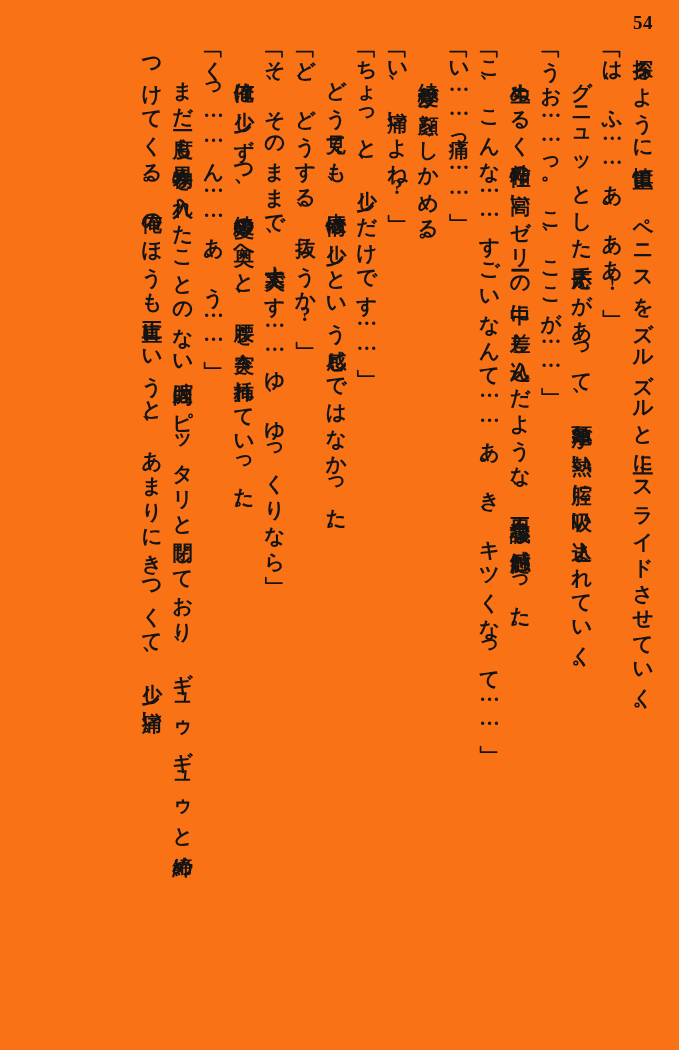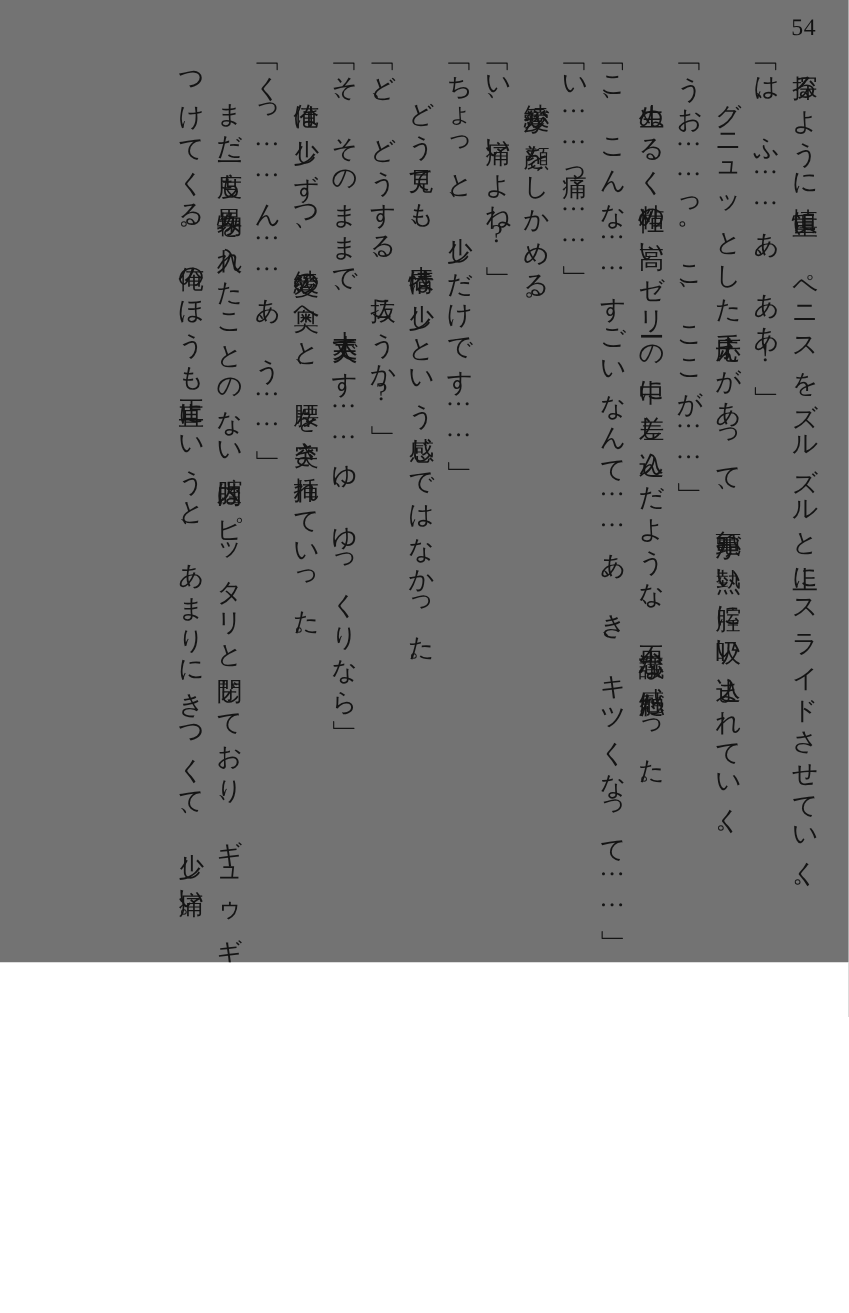--- a/index.html
+++ b/index.html
@@ -6,24 +6,25 @@
     margin: 0;
     padding: 0;
     background: #ffffff;
   }
   body {
     font-family: "Liberation Serif", "DejaVu Serif", serif;
   }
   .page {
     position: relative;
     width: 679px;
-    height: 770px;
-    background: #737373;
+    height: 1050px;
+    background: #f97316;
     overflow: hidden;
     box-sizing: border-box;
+    font-weight: bold;
   }
   .page-number {
     position: absolute;
     top: 12px;
     right: 26px;
     font-size: 19px;
     font-family: "Liberation Serif", "DejaVu Serif", serif;
     color: #111111;
     letter-spacing: 0.5px;
   }

